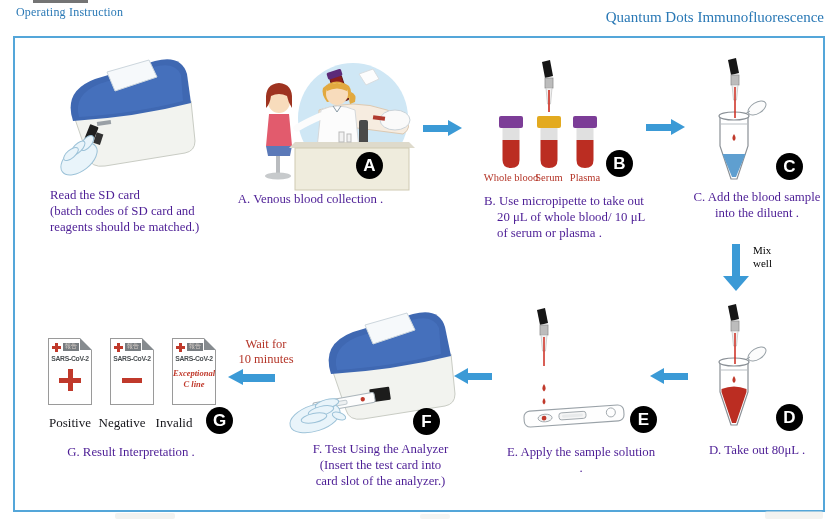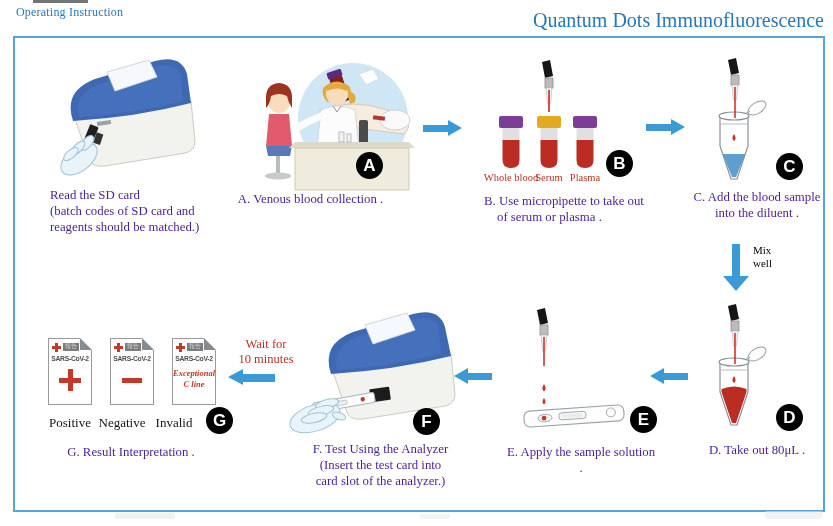--- a/index.html
+++ b/index.html
@@ -3,21 +3,21 @@
 <meta charset="utf-8">
 <style>
   html,body { margin:0; padding:0; background:#fff; }
   .page {
     position:relative; width:833px; height:526px; background:#ffffff;
     font-family:"Liberation Serif","DejaVu Serif",serif; overflow:hidden;
   }
   .abs { position:absolute; }
   .title { color:#2978b5; }
   .title-left { left:16px; top:5px; font-size:12px; letter-spacing:0.2px; }
-  .title-right { right:9px; top:9px; font-size:20px;text-align:right; }
+  .title-right { right:9px; top:9px; font-size:15px;text-align:right; }
   .frame {
     left:13px; top:36px; width:808px; height:472px;
     border:2px solid #54a6d9; background:transparent;
   }
   .caption { font-size:12.8px; line-height:1.26; color:#4c1d95; }
   .caption.center { text-align:center; }
   .badge {
     position:absolute; width:27px; height:27px; border-radius:50%;
     background:#000; color:#fff; font-family:"Liberation Sans","DejaVu Sans",sans-serif;
     font-weight:bold; font-size:17px; display:flex; align-items:center; justify-content:center;
@@ -163,20 +163,21 @@
       <rect x="98.5" y="68" width="17" height="12" fill="#e0e0e0"></rect>
       <path d="M98.5 80 L115.5 80 L115.5 100 Q115.5 108 107 108 Q98.5 108 98.5 100 Z" fill="#bb2d22"></path>
     </g>
   </svg>
   <div class="tube-label" style="left:481px; top:172px; width:60px;">Whole blood</div>
   <div class="tube-label" style="left:531px; top:172px; width:36px;">Serum</div>
   <div class="tube-label" style="left:564px; top:172px; width:42px;">Plasma</div>
   <div class="badge" style="left:606px; top:150px;">B</div>
   <div class="abs caption" style="left:484px; top:193px; width:165px;">
     <div>B. Use micropipette to take out</div>
+    <div style="margin-left:13px;">20 μL of whole blood/ 10 μL</div>
     <div style="margin-left:13px;">of serum or plasma .</div>
   </div>
 
   <div class="arr arr-right" style="left:646px; top:119px;">
     <div class="shaft"></div>
       <div class="head"></div>
   </div>
 
   <svg class="abs" style="left:695px; top:58px;" width="90" height="128" viewBox="0 0 90 128">
     <ellipse cx="62" cy="50" rx="10" ry="5.5" fill="#fcfcfc" stroke="#97a0a6" transform="rotate(-32 62 50)"></ellipse>

